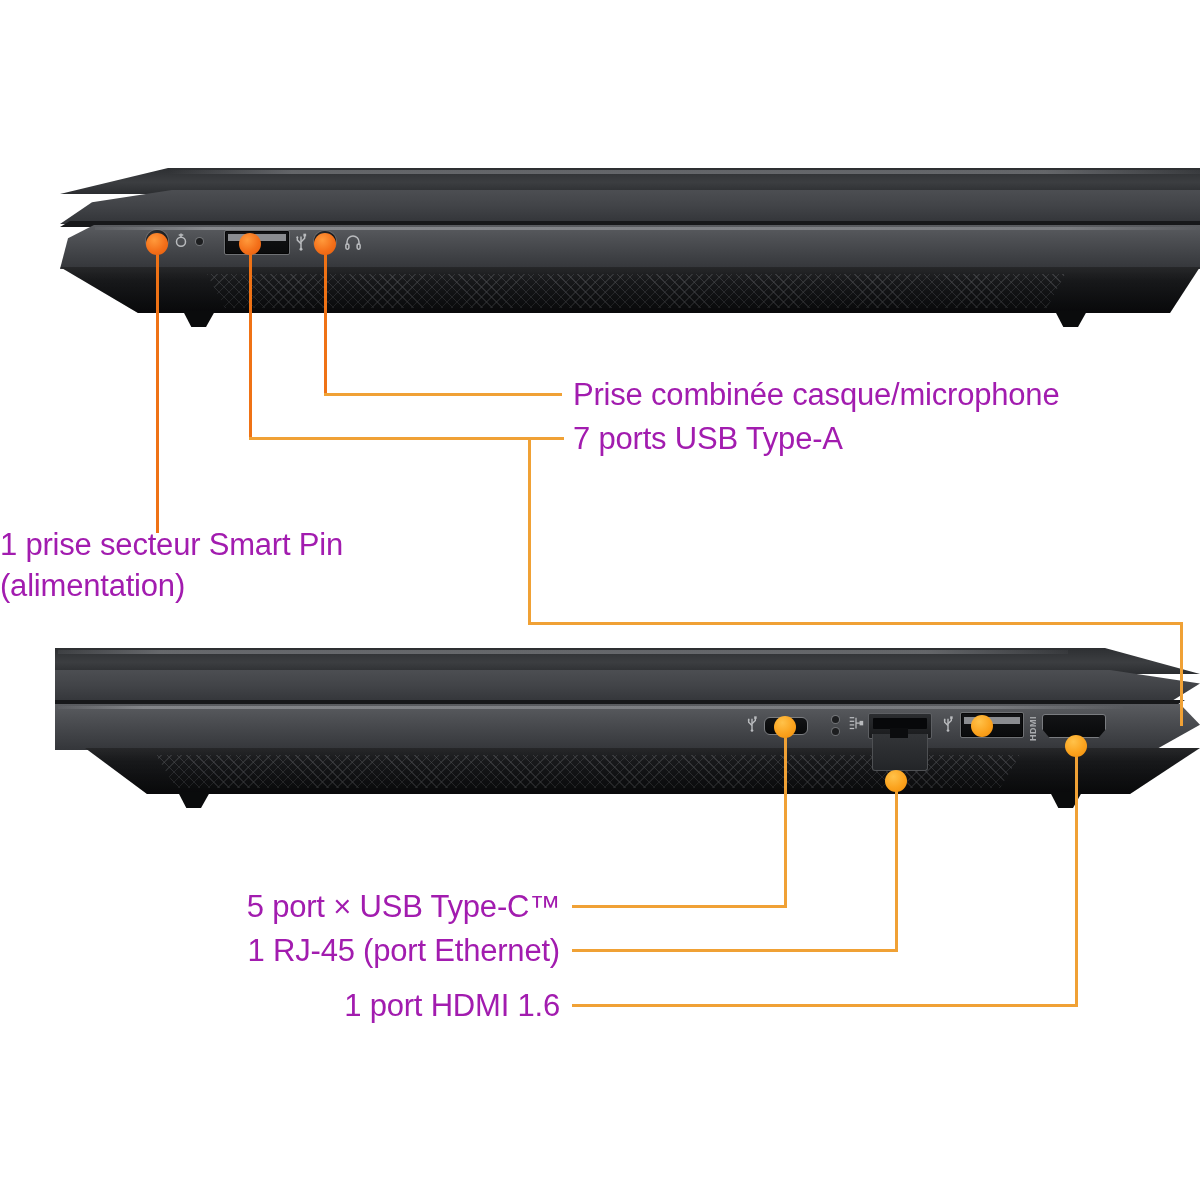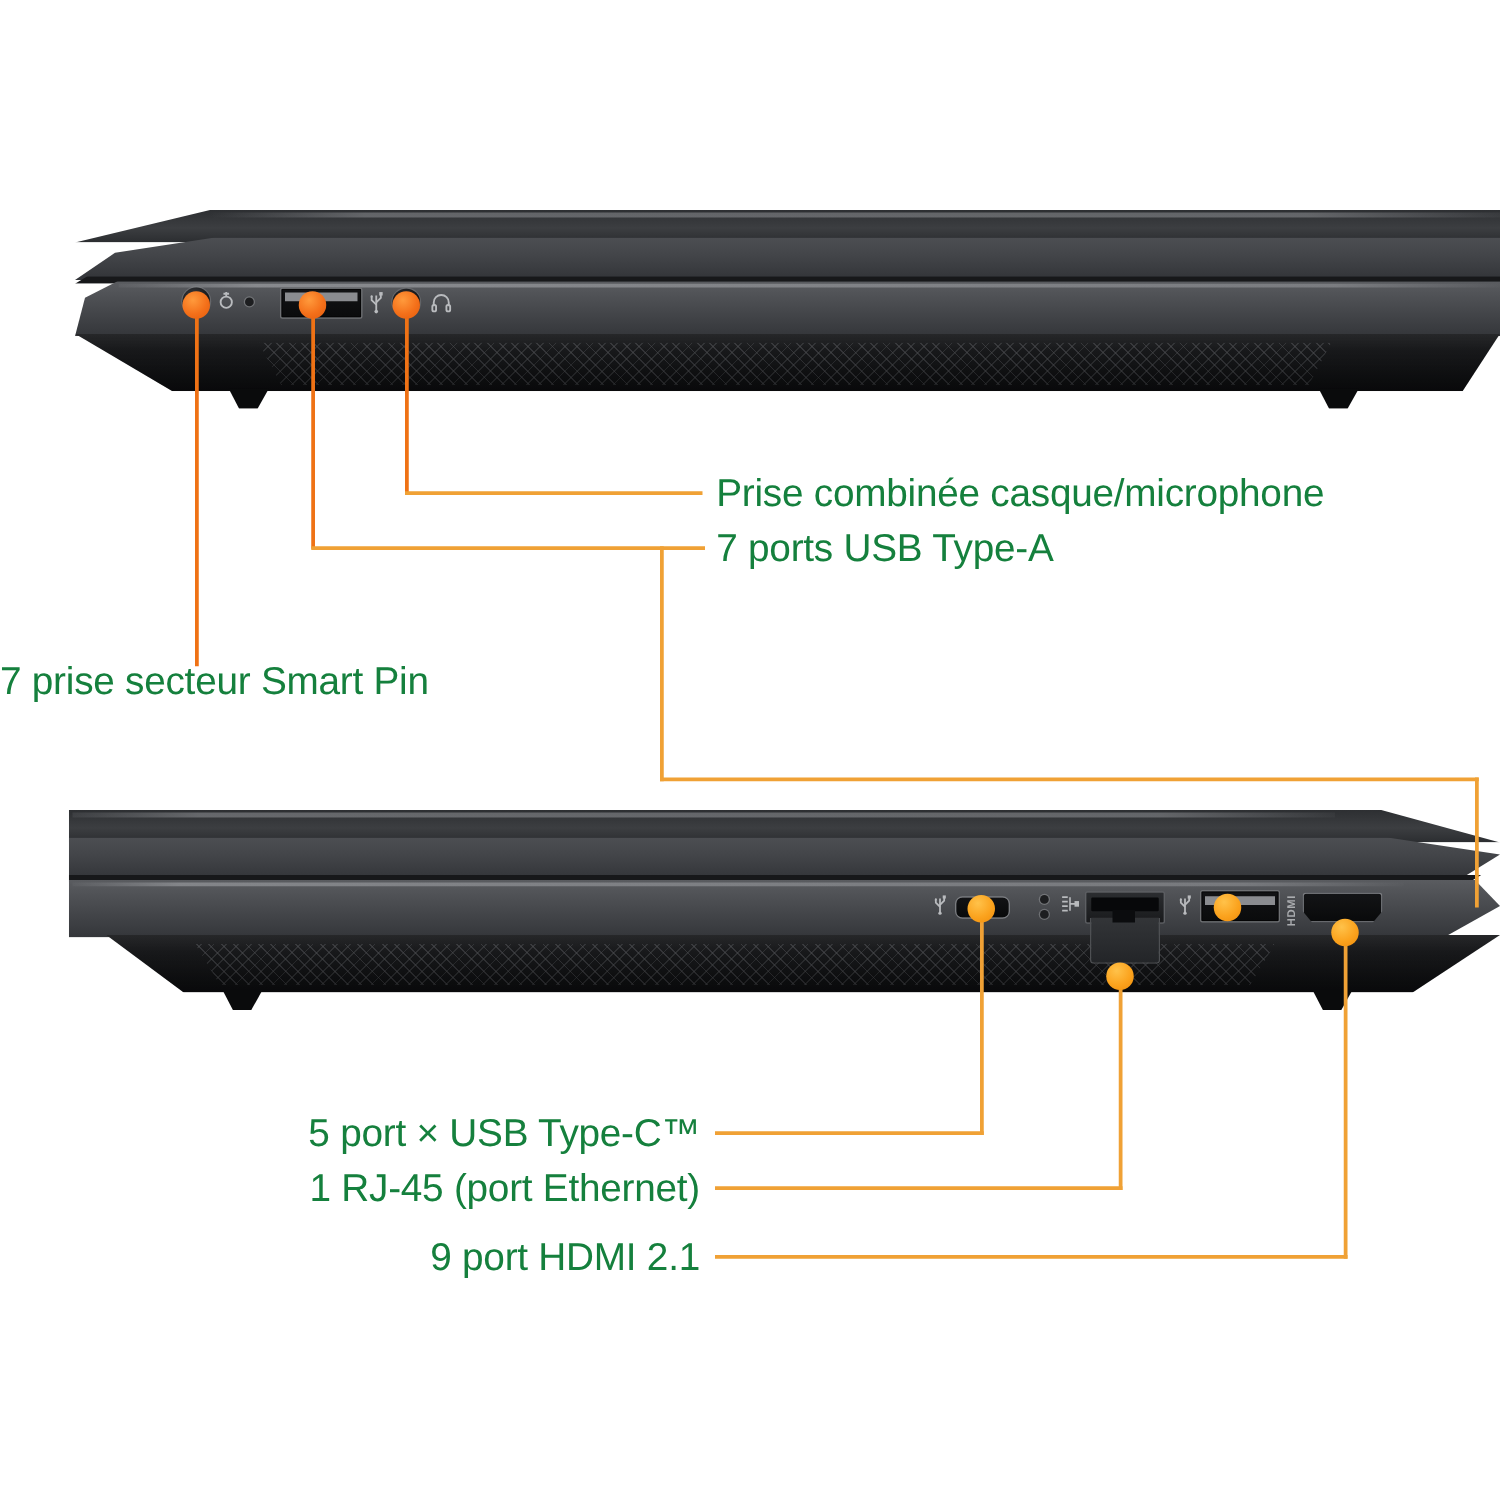--- a/index.html
+++ b/index.html
@@ -5,21 +5,21 @@
   html,body{margin:0;padding:0;background:#ffffff;}
   body{font-family:"Liberation Sans",sans-serif;}
   #stage{position:relative;width:1200px;height:1200px;background:#ffffff;overflow:hidden;}
 
   
   .callout-label{
     position:absolute;
     font-family:"Liberation Sans",sans-serif;
     font-size:31px;
     line-height:40px;
-    color:#15803d;
+    color:#a21caf;
     white-space:pre;
     letter-spacing:-0.2px;
   }
   .callout-label.right-aligned{text-align:right;}
 
   
   .leader{position:absolute;background:#ef7215;}
   .leader.v{width:3px;}
   .leader.h{height:3px;}
   .leader.amber{background:#f0a135;}
@@ -314,21 +314,22 @@
 
   <div class="leader v amber" style="left:1075px;top:745px;width:3px;height:262px;"></div>
   <div class="leader h amber" style="left:572px;top:1004px;width:506px;height:3px;"></div>
   <div class="dot" style="left:1065px;top:735px;width:22px;height:22px;
               background:radial-gradient(circle at 38% 30%,#ffc24a 0%,#fba31e 55%,#f08c0a 100%);"></div>
 
   <div class="callout-label" style="left:573px;top:375px;width:620px;">Prise combinée casque/microphone</div>
 
   <div class="callout-label" style="left:573px;top:419px;width:500px;">7 ports USB Type-A</div>
 
-  <div class="callout-label" style="left:0px;top:525px;width:430px;">7 prise secteur Smart Pin</div>
+  <div class="callout-label" style="left:0px;top:525px;width:430px;">1 prise secteur Smart Pin</div>
+  <div class="callout-label" style="left:0px;top:566px;width:430px;">(alimentation)</div>
 
   <div class="callout-label right-aligned" style="left:130px;top:887px;width:430px;">5 port × USB Type-C™</div>
 
   <div class="callout-label right-aligned" style="left:130px;top:931px;width:430px;">1 RJ-45 (port Ethernet)</div>
 
-  <div class="callout-label right-aligned" style="left:130px;top:986px;width:430px;">9 port HDMI 2.1</div>
+  <div class="callout-label right-aligned" style="left:130px;top:986px;width:430px;">1 port HDMI 1.6</div>
 
 </div>
 
 </body></html>

